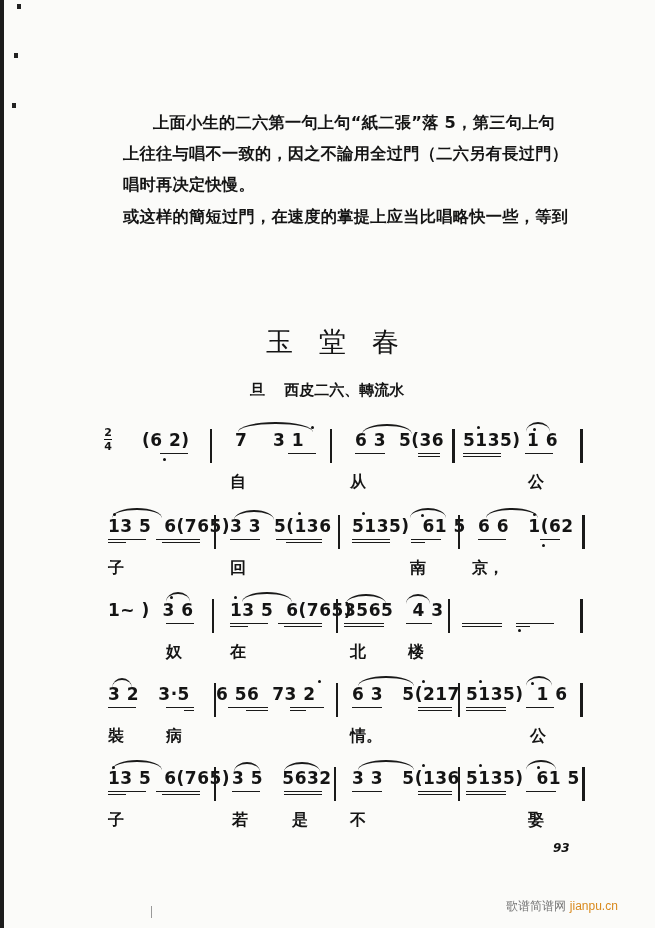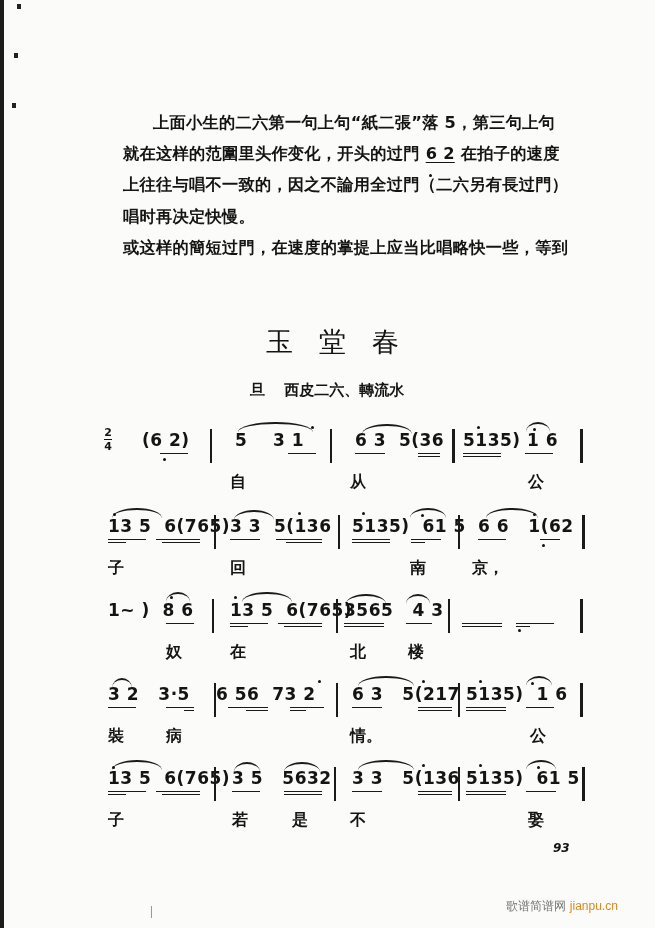--- a/index.html
+++ b/index.html
@@ -54,21 +54,20 @@
 </head>
 <body>
 
 <div class="left-edge"></div>
 <div class="margin-mark" style="left:17px;top:4px;"></div>
 <div class="margin-mark" style="left:14px;top:53px;"></div>
 <div class="margin-mark" style="left:12px;top:103px;"></div>
 
 <div class="prose">
   <p><span class="indent"></span><span>上面小生的二六第一句上句“紙二張”落 5，第三句上句</span></p>
-  <p><span>就在这样的范圍里头作变化，开头的过門 </span><span class="inline-num"><span>6 2</span><span class="dot"></span></span><span> 在拍子的速度</span></p>
   <p>上往往与唱不一致的，因之不論用全过門（二六另有長过門）</p>
   <p>唱时再决定快慢。</p>
   <p>或这样的簡短过門，在速度的掌提上应当比唱略快一些，等到</p>
 </div>
 
 <div class="song-title">玉堂春</div>
 <div class="song-sub">
   <span class="role">旦</span>
   <span>西皮二六、轉流水</span>
 </div>
@@ -78,21 +77,21 @@
     <span>2</span>
     <span class="line"></span>
     <span>4</span>
   </div>
   <div class="notes" style="left:42px;">(6 2)</div>
   <div class="ul1" style="left:60px;top:31px;width:28px;"></div>
   <div class="hdot" style="left:63px;top:36px;"></div>
   <div class="bar" style="left:110px;"></div>
 
   <div class="slur" style="left:138px;top:0;width:75px;"></div>
-  <div class="notes" style="left:135px;">5    3 1</div>
+  <div class="notes" style="left:135px;">7    3 1</div>
   <div class="hdot" style="left:211px;top:4px;"></div>
   <div class="ul1" style="left:188px;top:31px;width:28px;"></div>
   <div class="bar" style="left:230px;"></div>
 
   <div class="slur" style="left:262px;top:2px;width:50px;"></div>
   <div class="notes" style="left:255px;">6 3  5(36</div>
   <div class="ul1" style="left:255px;top:31px;width:30px;"></div>
   <div class="ul1" style="left:318px;top:31px;width:22px;"></div>
   <div class="ul1" style="left:318px;top:34px;width:22px;"></div>
   <div class="bar" style="left:352px;width:3px;"></div>
@@ -147,21 +146,21 @@
   <div class="hdot" style="left:442px;top:36px;"></div>
   <div class="bar" style="left:482px;width:3px;"></div>
 
   <div class="lyric" style="left:8px;">子</div>
   <div class="lyric" style="left:130px;">回</div>
   <div class="lyric" style="left:310px;">南</div>
   <div class="lyric" style="left:372px;">京，</div>
 </div>
 
 <div class="staff-row" style="top:592px;">
-  <div class="notes" style="left:8px;">1~ )  8 6</div>
+  <div class="notes" style="left:8px;">1~ )  3 6</div>
   <div class="hdot" style="left:70px;top:4px;"></div>
   <div class="slur" style="left:66px;top:0;width:24px;"></div>
   <div class="ul1" style="left:66px;top:31px;width:28px;"></div>
   <div class="bar" style="left:112px;"></div>
 
   <div class="hdot" style="left:134px;top:4px;"></div>
   <div class="slur" style="left:142px;top:0;width:50px;"></div>
   <div class="notes" style="left:130px;">13 5  6(765)</div>
   <div class="ul1" style="left:130px;top:31px;width:38px;"></div>
   <div class="ul1" style="left:130px;top:34px;width:18px;"></div>

